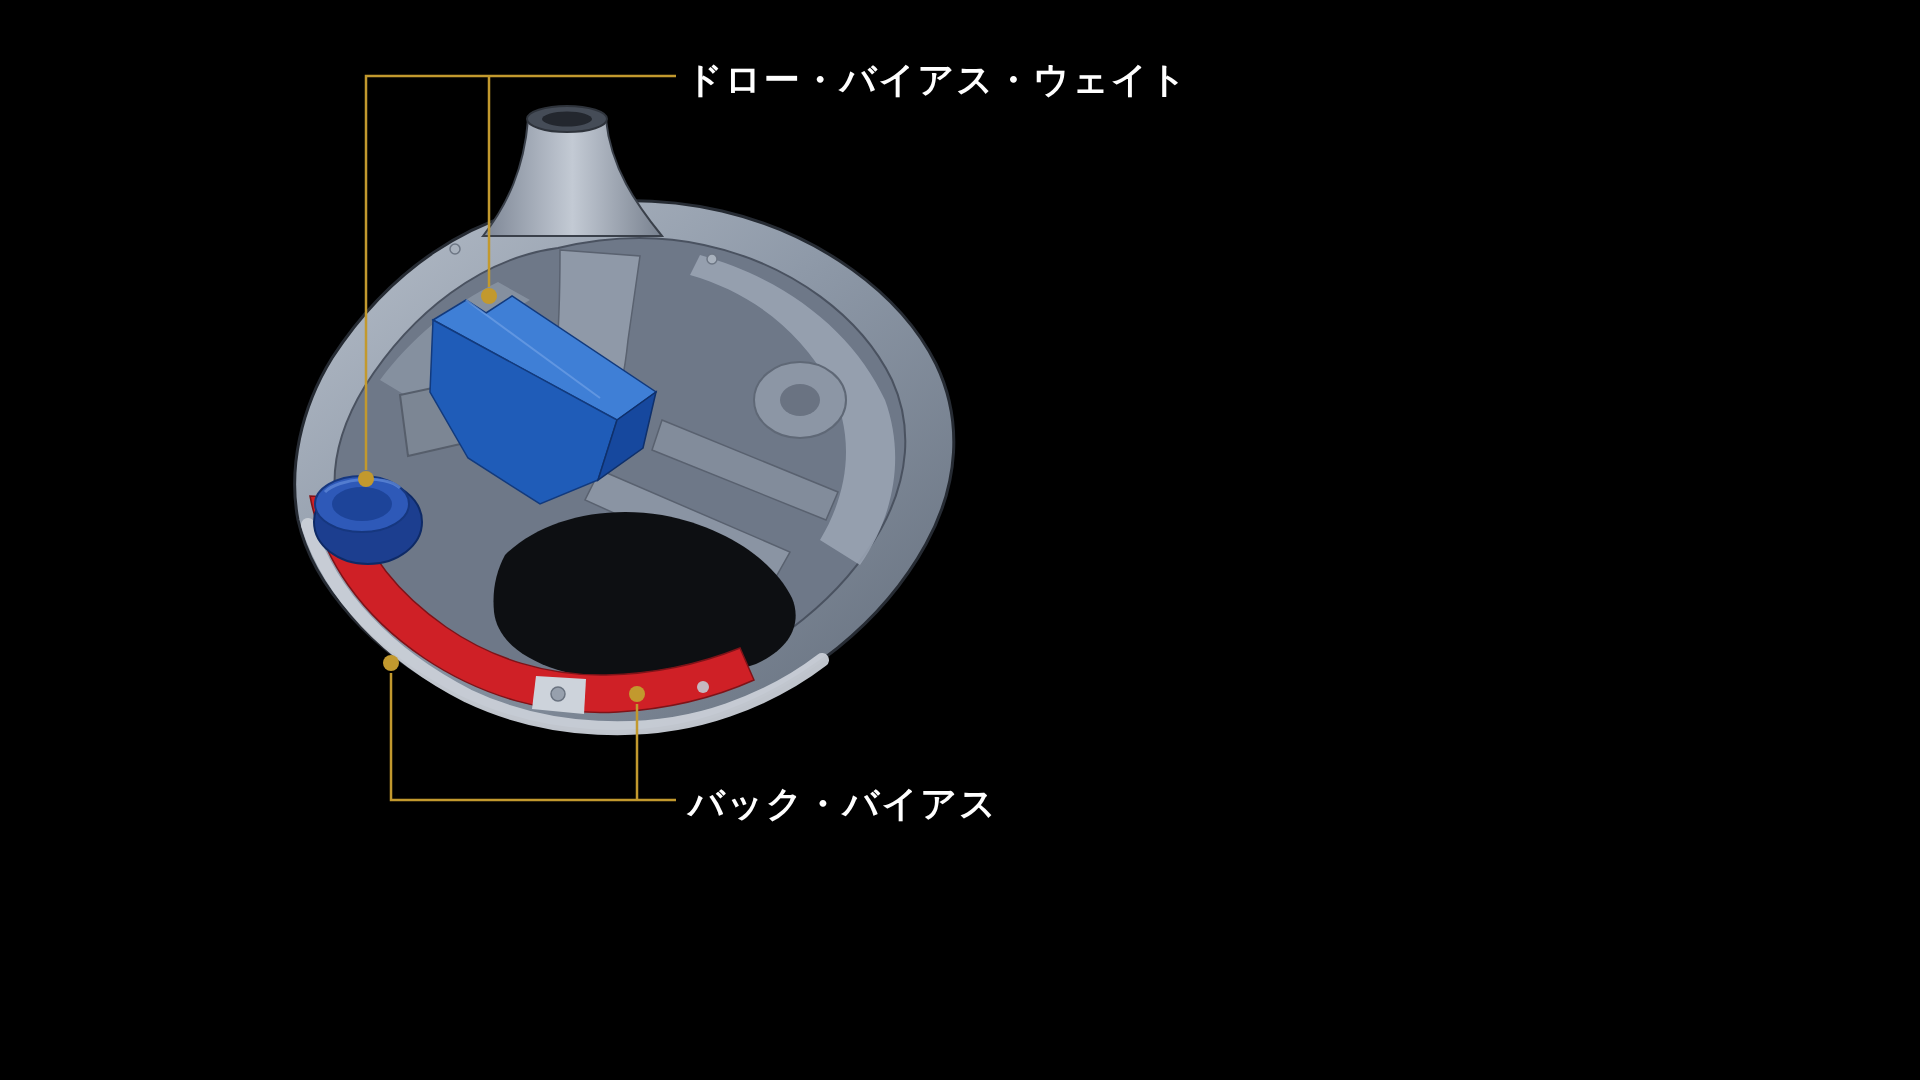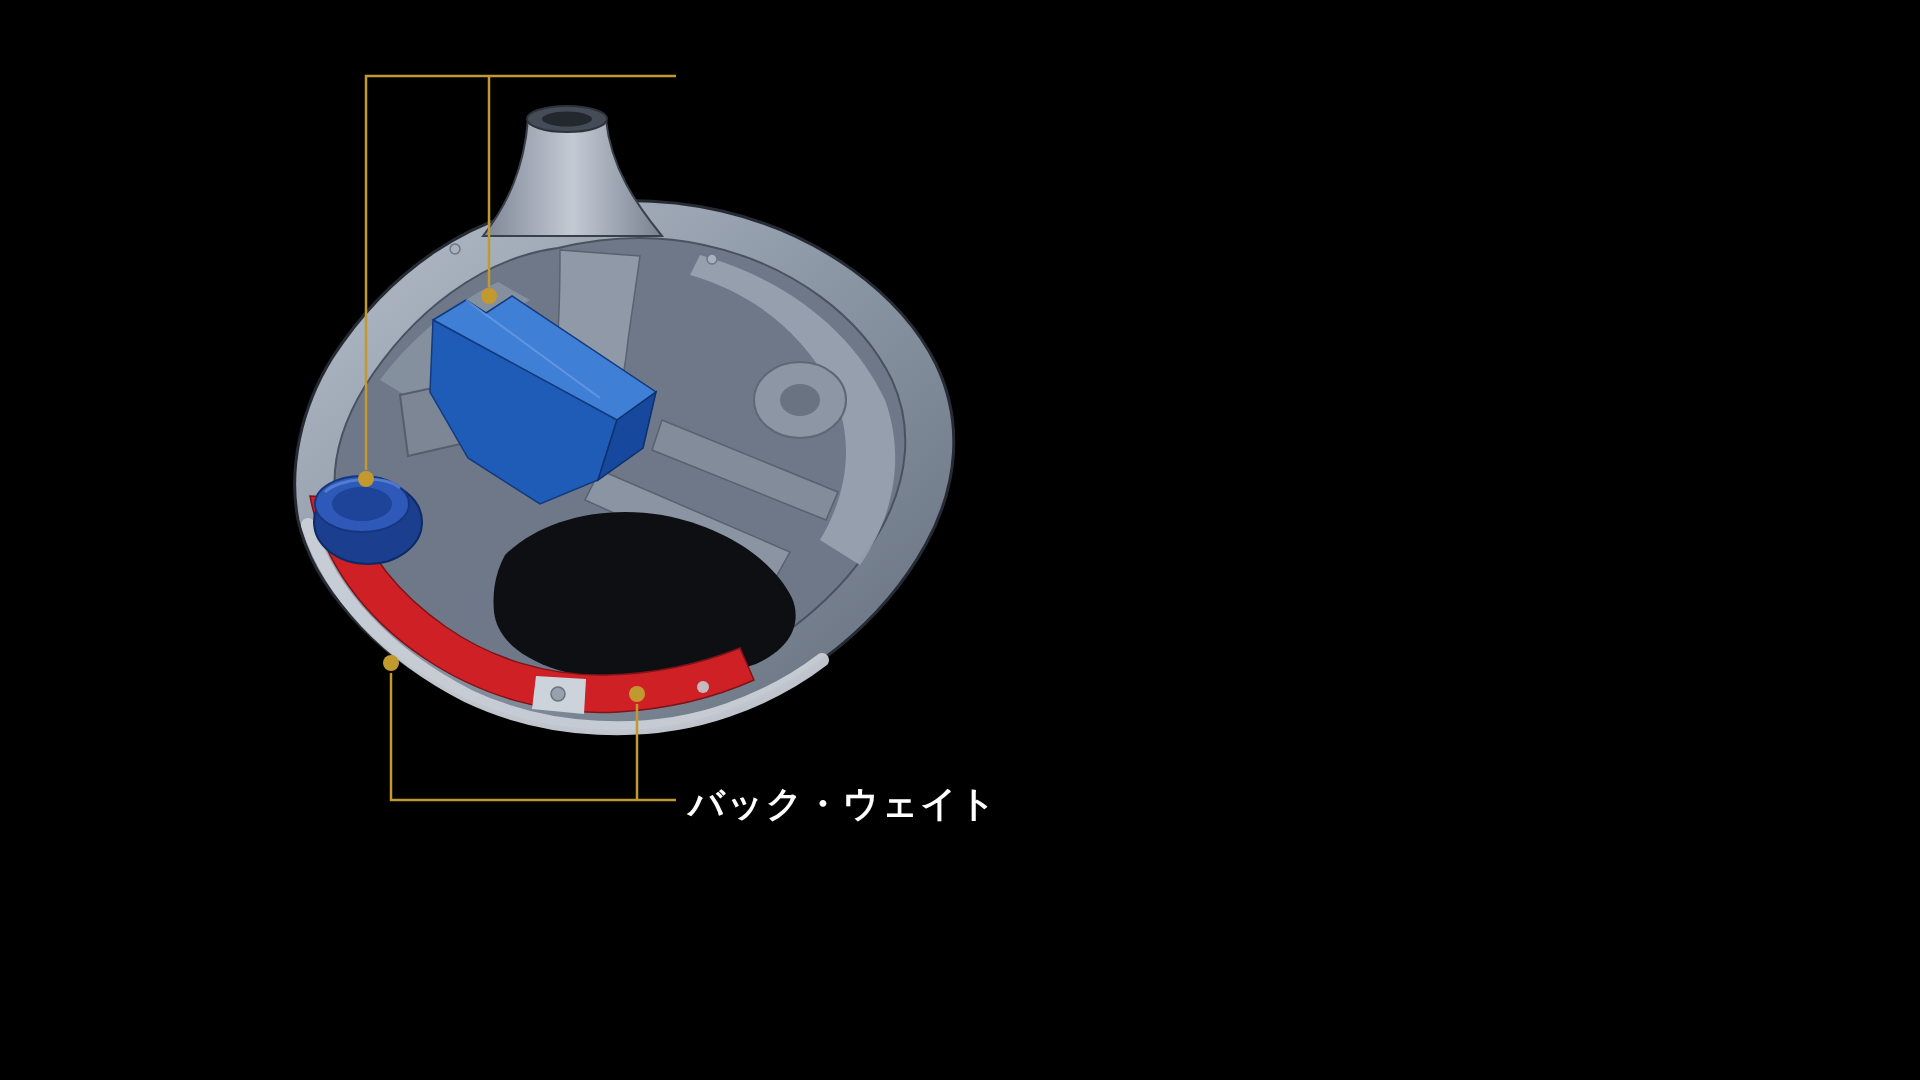--- a/index.html
+++ b/index.html
@@ -109,16 +109,17 @@
       <line x1="489" y1="76" x2="489" y2="287" stroke="#c2992e"></line>
       <polyline points="676,800 391,800 391,673" stroke="#c2992e"></polyline>
       <line x1="637" y1="800" x2="637" y2="704" stroke="#c2992e"></line>
       <circle cx="366" cy="479" r="8" stroke="none" fill="#c2992e"></circle>
       <circle cx="489" cy="296" r="8" stroke="none" fill="#c2992e"></circle>
       <circle cx="391" cy="663" r="8" stroke="none" fill="#c2992e"></circle>
       <circle cx="637" cy="694" r="8" stroke="none" fill="#c2992e"></circle>
     </g>
   </svg>
 
+  <div class="callout-label label-top">ドロー・バイアス・ウェイト</div>
 
-  <div class="callout-label label-bottom">バック・ウェイト</div>
+  <div class="callout-label label-bottom">バック・バイアス</div>
 
 </div>
 
 </body></html>

